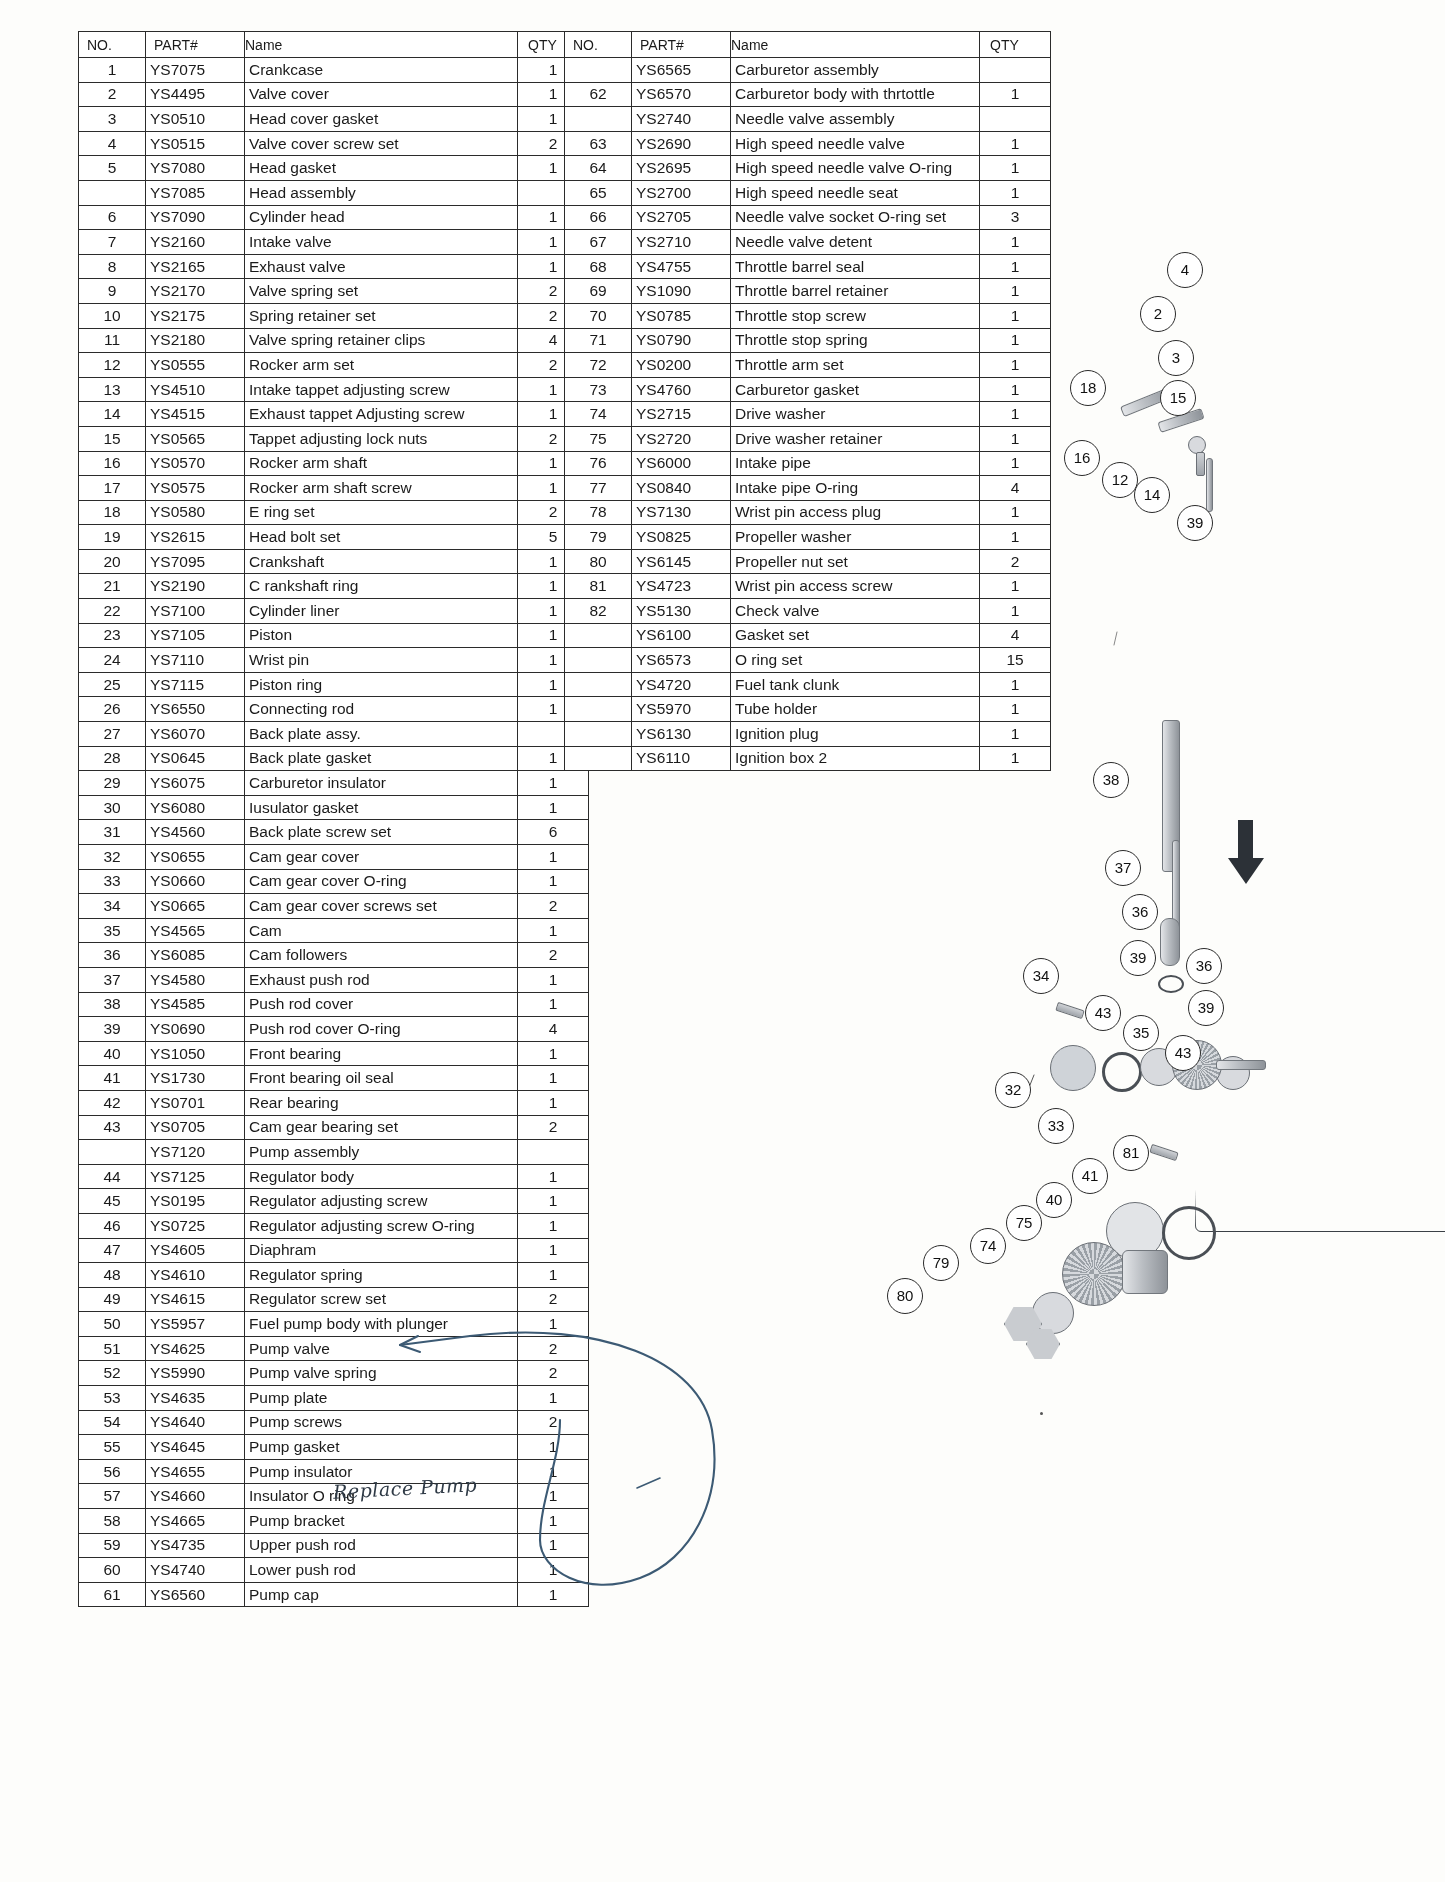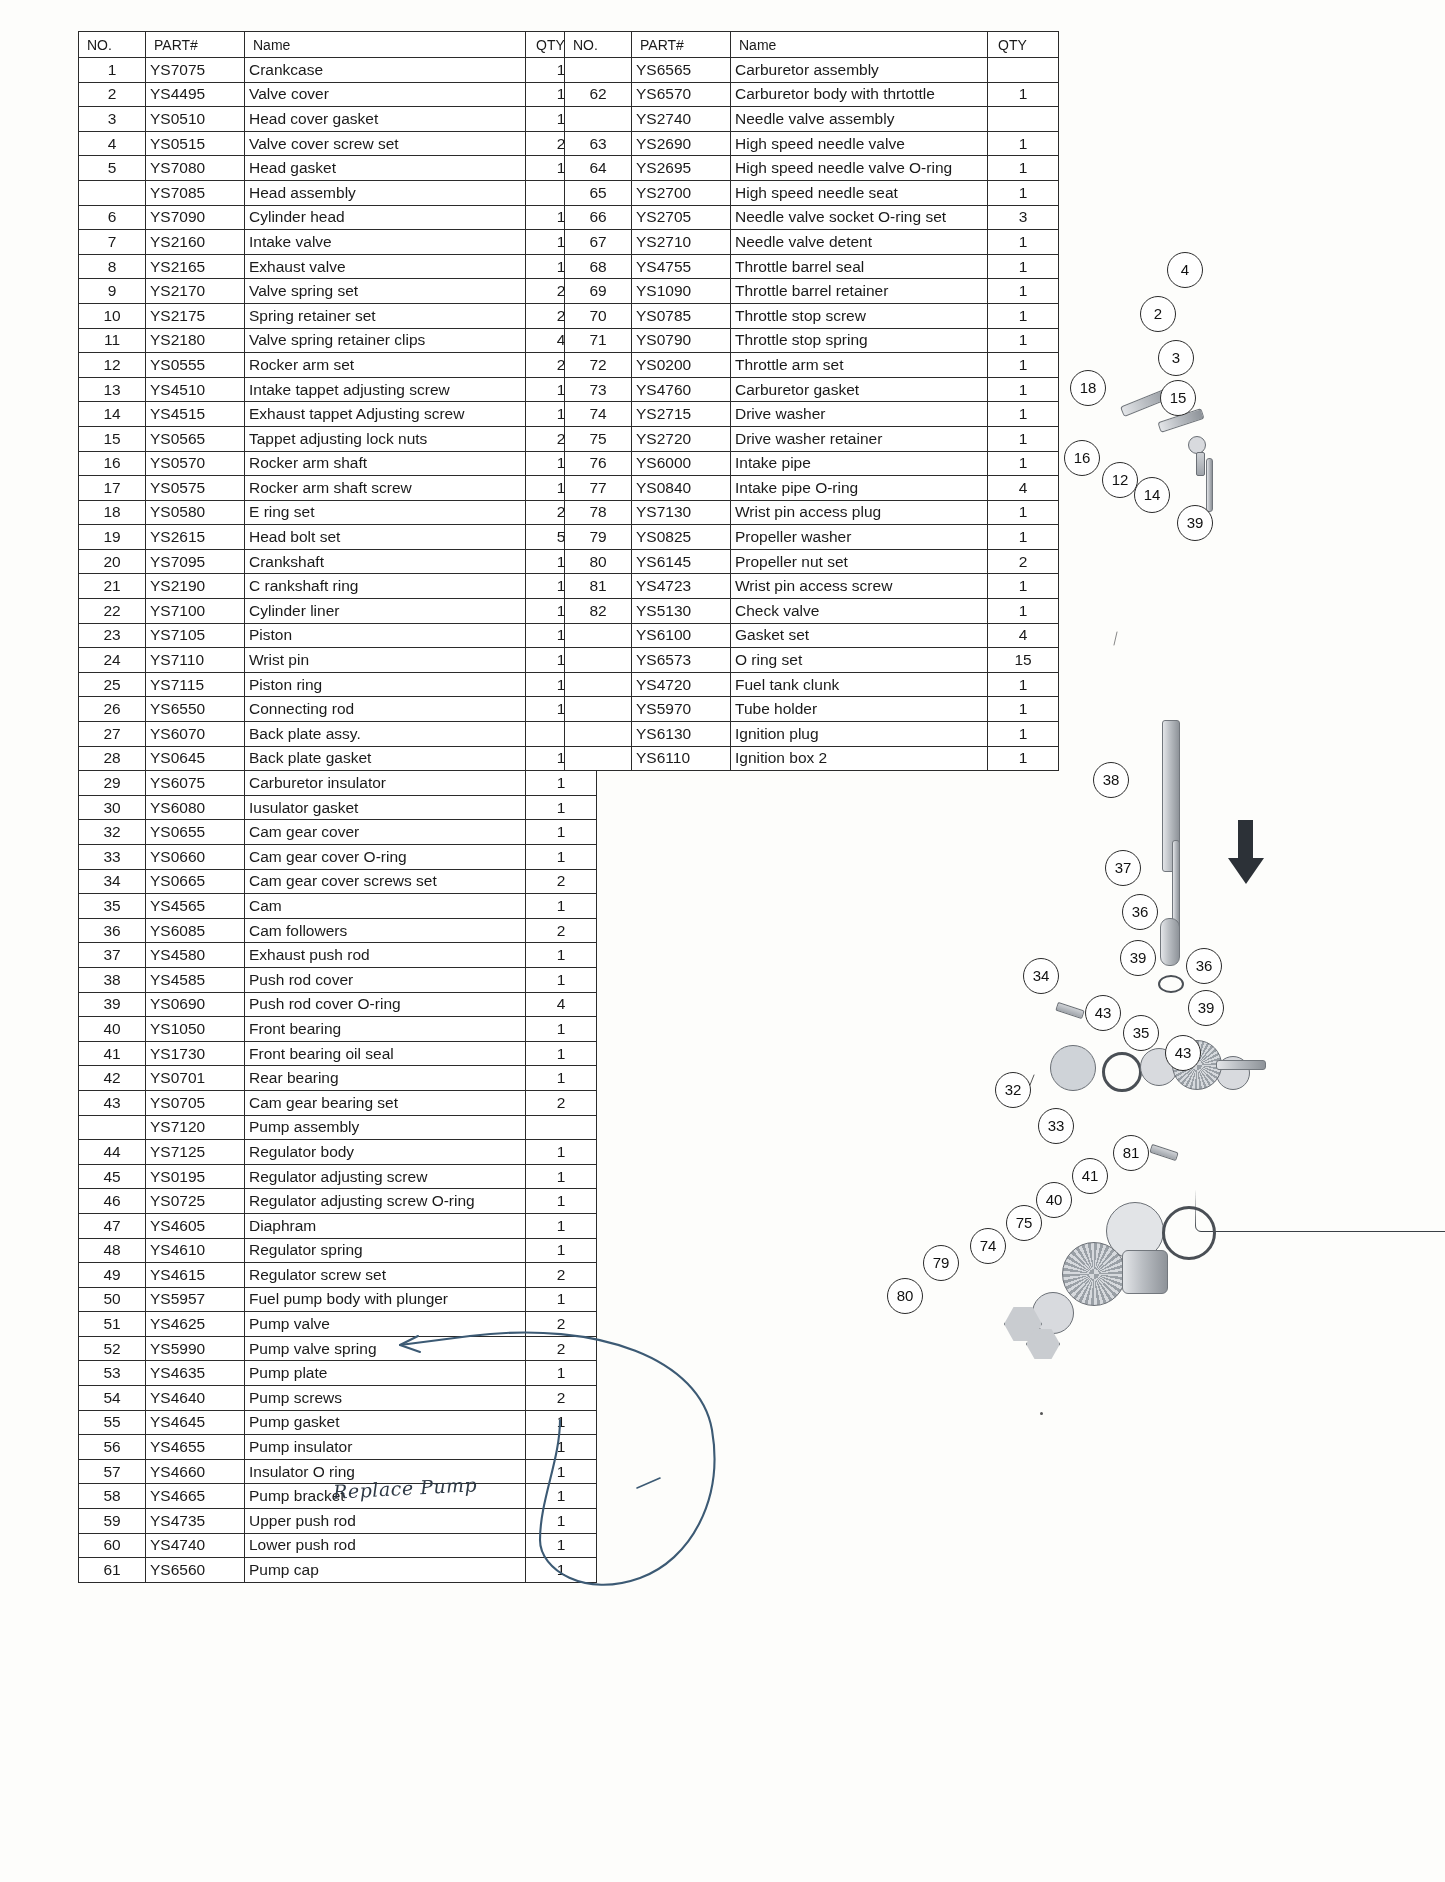--- a/index.html
+++ b/index.html
@@ -42,21 +42,21 @@
   .c-name { text-align: left; padding-left: 8px; }
   .c-qty  { width: 56px;  text-align: center; }
 
   #table-left { left: 78px; top: 31px; width: 464px; }
   #table-left .c-name { width: 268px; }
   #table-right { left: 564px; top: 31px; width: 440px; }
   #table-right .c-name { width: 244px; }
 
   .hdr td { font-size: 14px; height: 25px; }
   .hdr .c-no, .hdr .c-part { text-align: left; padding-left: 8px; }
-  .hdr .c-name { padding-left: 8px; }
+  .hdr .c-name { padding-left: 0; }
   .hdr .c-qty { text-align: left; padding-left: 10px; }
 
   .ind1 { padding-left: 22px; margin-top: 24px; }
   .ind2 { padding-left: 32px; border-radius: 12px; }
 
   
   .handwritten {
     position: absolute;
     font-family: "DejaVu Serif", serif;
     font-style: italic;
@@ -318,20 +318,26 @@
           <td class="c-no">29</td>
           <td class="c-part">YS6075</td>
           <td class="c-name">Carburetor insulator</td>
           <td class="c-qty">1</td>
         </tr>
         <tr>
           <td class="c-no">30</td>
           <td class="c-part">YS6080</td>
           <td class="c-name">Iusulator gasket</td>
           <td class="c-qty">1</td>
+        </tr>
+        <tr>
+          <td class="c-no">31</td>
+          <td class="c-part">YS4560</td>
+          <td class="c-name">Back plate screw set</td>
+          <td class="c-qty">6</td>
         </tr>
         <tr>
           <td class="c-no">32</td>
           <td class="c-part">YS0655</td>
           <td class="c-name">Cam gear cover</td>
           <td class="c-qty">1</td>
         </tr>
         <tr>
           <td class="c-no">33</td>
           <td class="c-part">YS0660</td>

